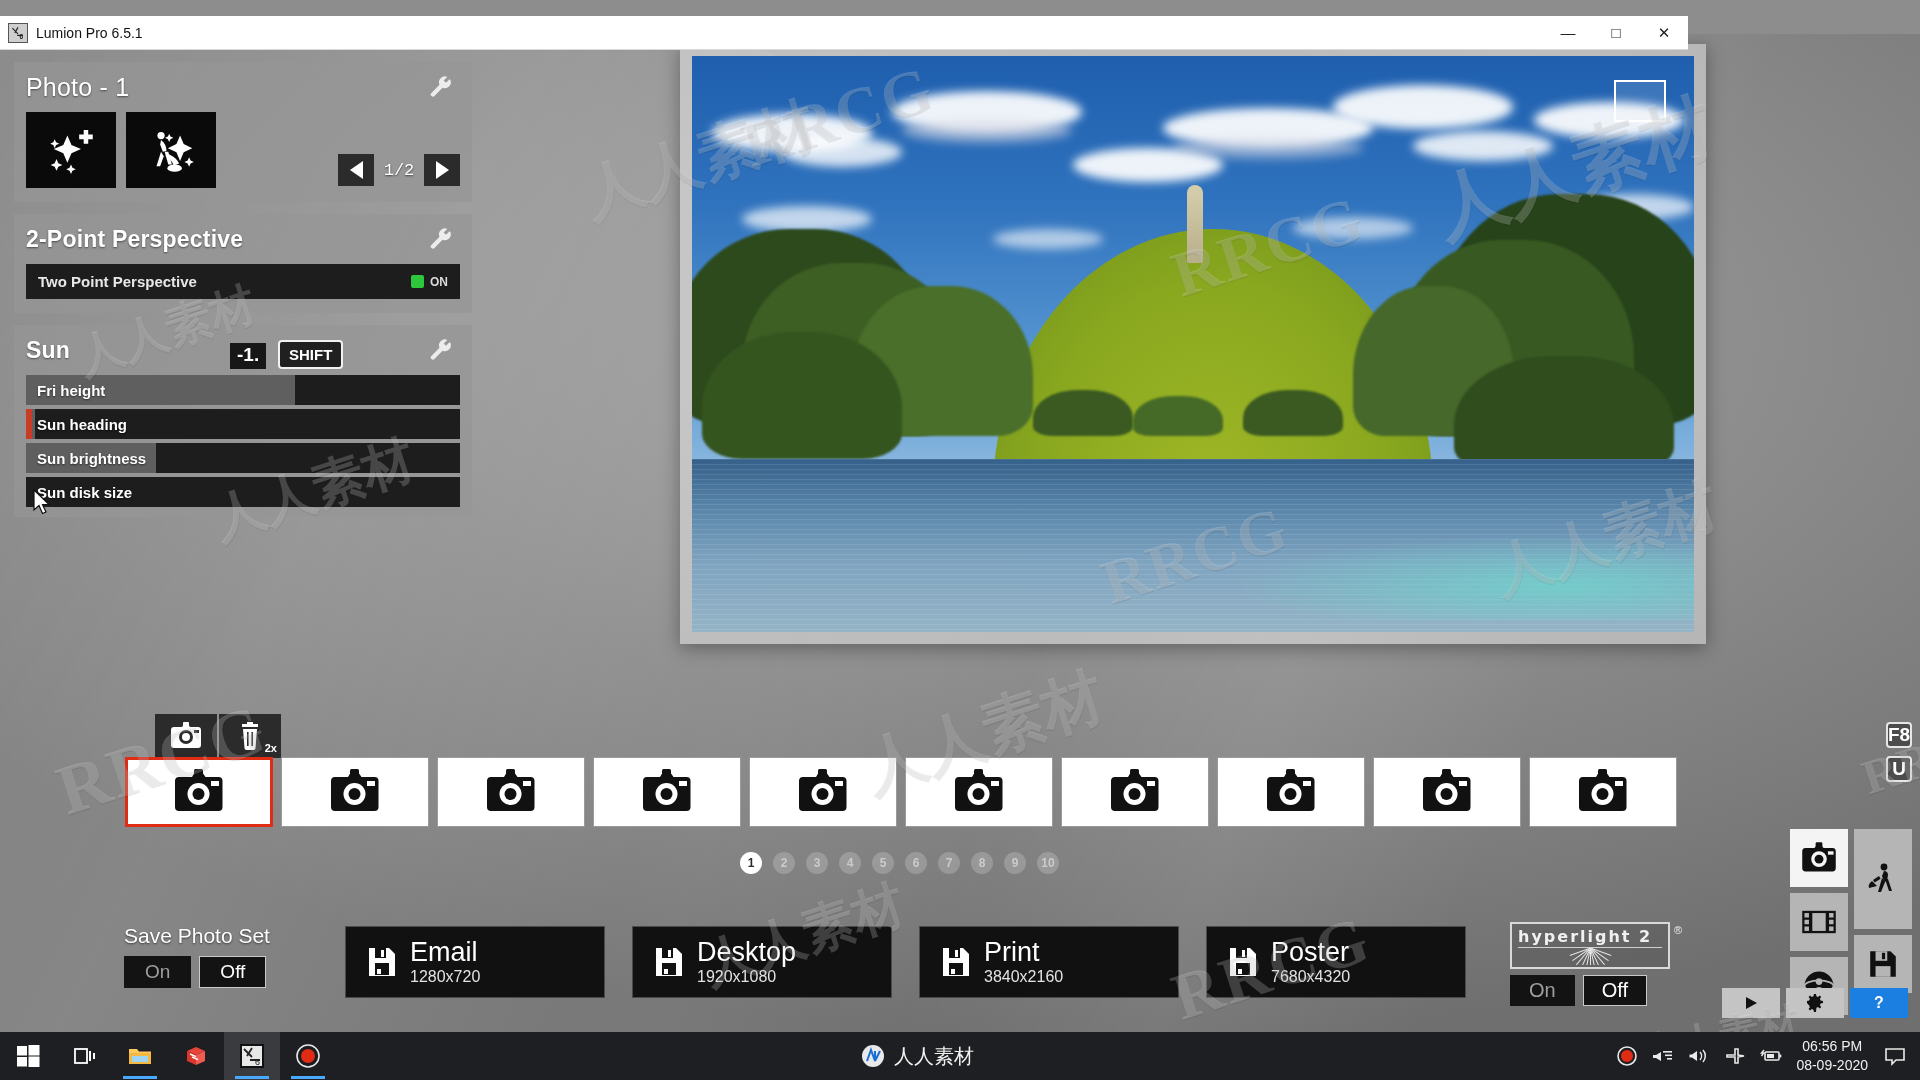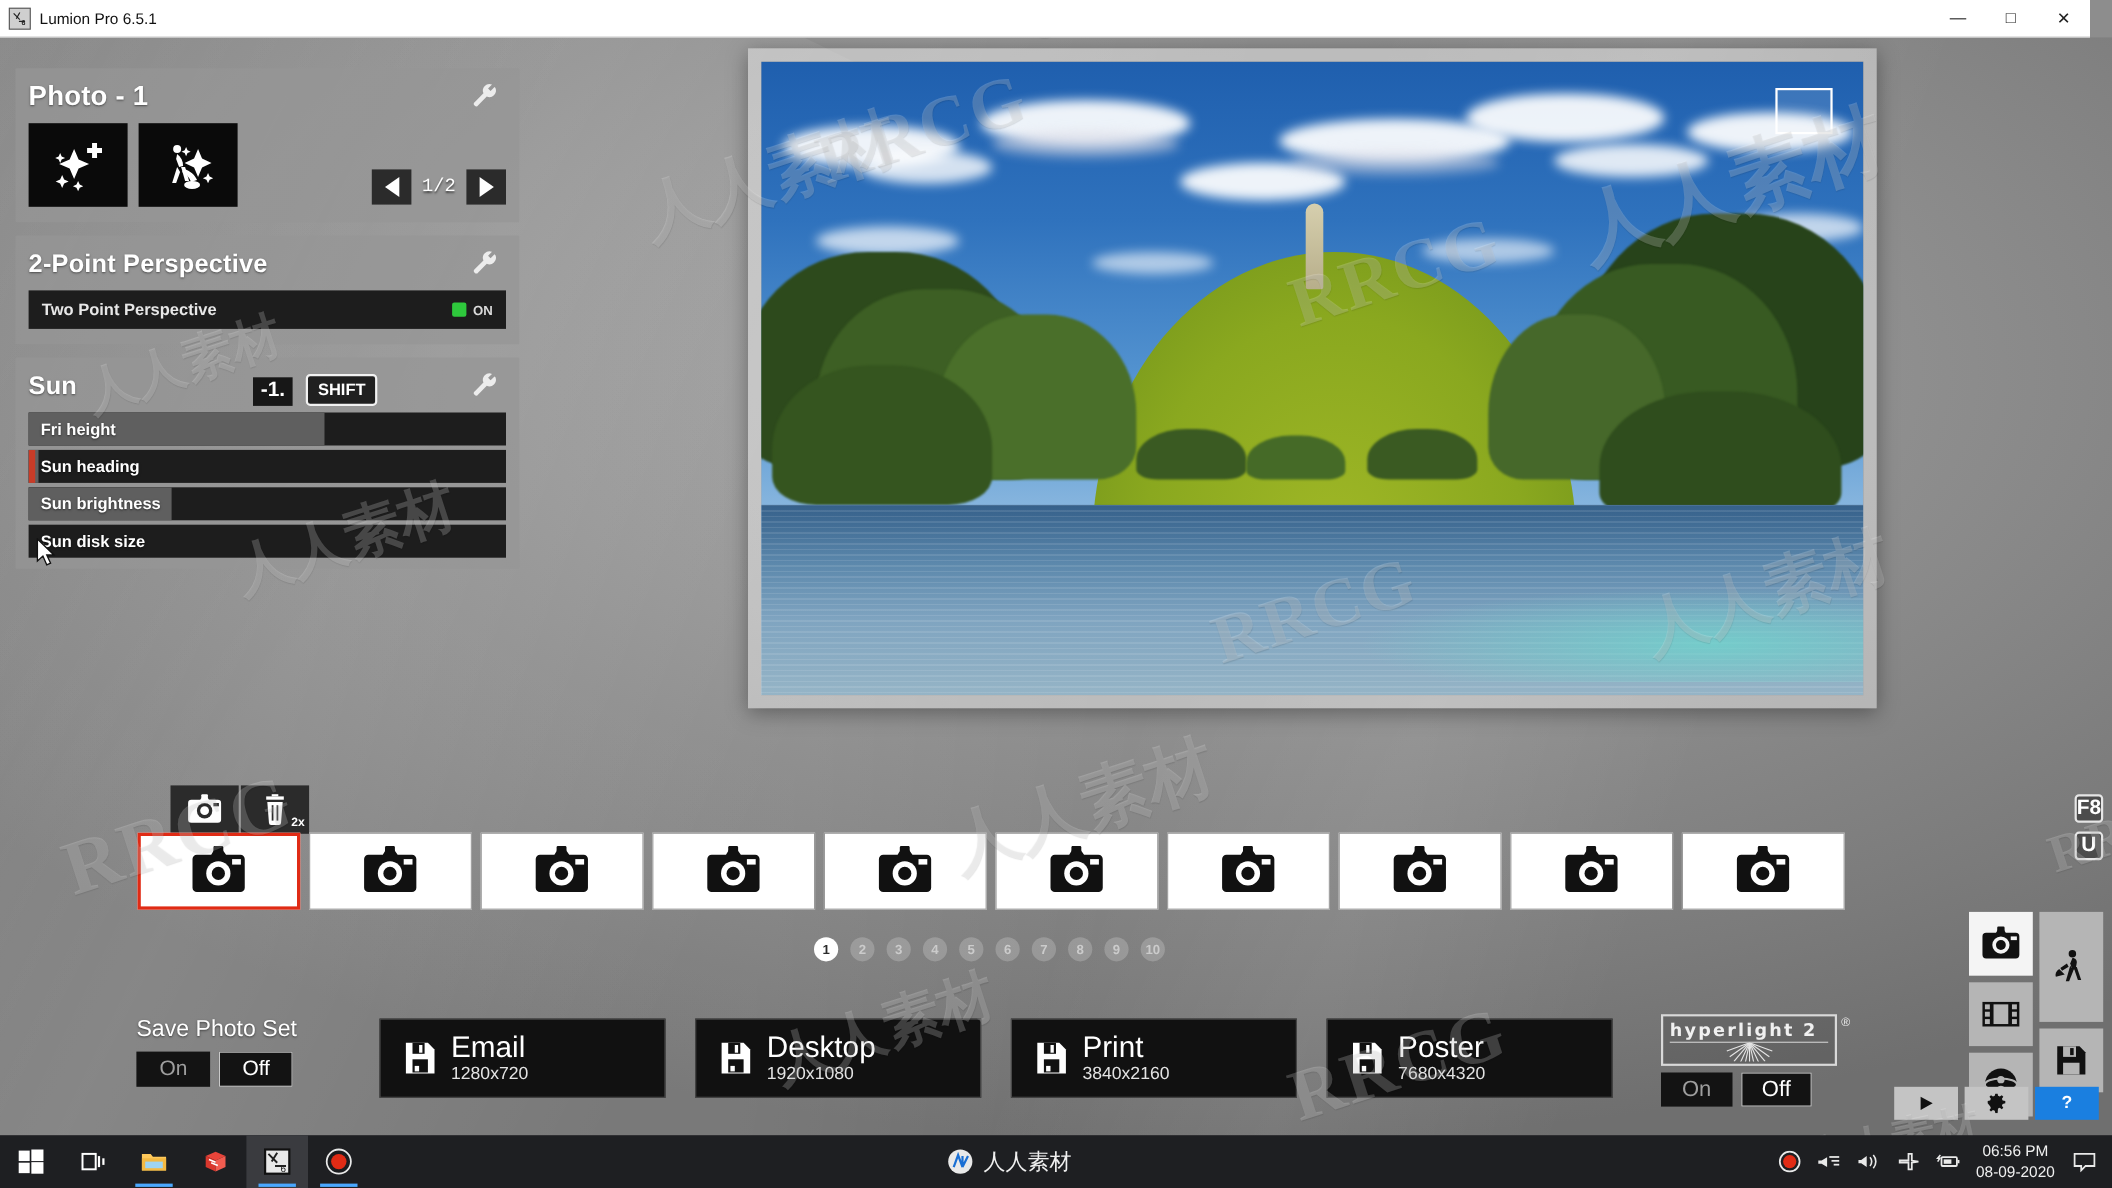--- a/index.html
+++ b/index.html
@@ -5,21 +5,21 @@
   * { margin:0; padding:0; box-sizing:border-box; }
   html,body { width:1920px; height:1080px; overflow:hidden; }
   body {
     font-family:"Liberation Sans", sans-serif;
     background:#8d8d8d;
     position:relative;
   }
 
   
   #titlebar {
-    position:absolute; left:0; top:0; width:1900px; height:34px;
+    position:absolute; left:0; top:16px; width:1688px; height:34px;
     background:#ffffff; display:flex; align-items:center;
     border-bottom:1px solid #d8d8d8; z-index:50;text-align:center;
   }
   #titlebar .tb-icon {
     width:20px; height:20px; margin-left:8px; margin-right:8px;
     background:#cfcfcf; border:1px solid #555; position:relative;
     display:flex; align-items:center; justify-content:center;
     font-size:11px; color:#222; font-weight:bold;
   }
   #titlebar .tb-title { font-size:14px; color:#111; }
@@ -60,21 +60,21 @@
   .wm.cn  { font-family:"DejaVu Sans", sans-serif; }
 
   
   #left-panels { position:absolute; left:14px; top:28px; width:458px; z-index:20; }
   .panel {
     background:rgba(150,150,150,0.72);
     margin-bottom:12px; padding:10px 12px 14px 12px; position:relative;
     border-radius:1px;
   }
   .panel-head { display:flex; align-items:center; margin-bottom:10px; }
-  .panel-title { color:#fff; font-size:25px; font-weight:bold; letter-spacing:0.2px;
+  .panel-title { color:#fff; font-size:25px; font-weight:normal; letter-spacing:0.2px;
     text-shadow:0 1px 2px rgba(0,0,0,.5); }
   .panel.bold .panel-title { font-weight:bold; font-size:23px; }
   .wrench {
     margin-left:auto; width:38px; height:30px; display:flex; align-items:center; justify-content:center;
     color:#e9e9e9; font-size:22px;
   }
   .wrench svg { width:26px; height:26px; }
 
   
   .fx-row { display:flex; gap:10px; align-items:flex-start; }

